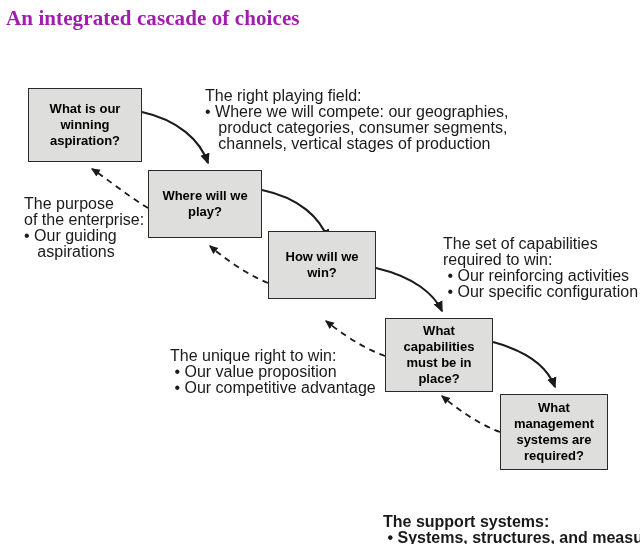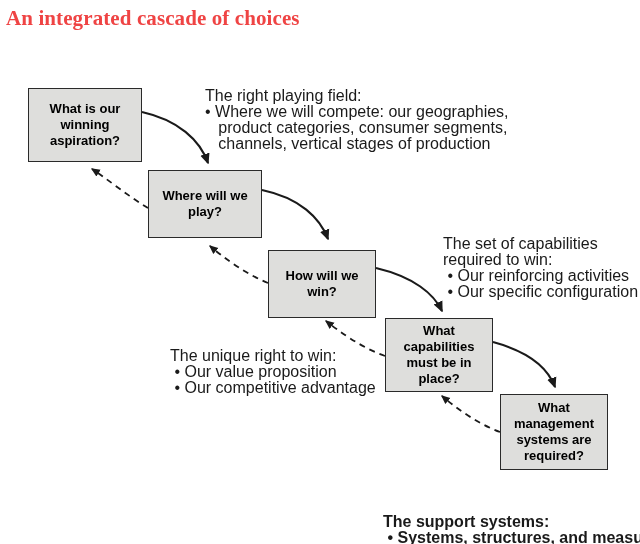--- a/index.html
+++ b/index.html
@@ -16,21 +16,21 @@
     font-family: "Liberation Sans", sans-serif;
   }
   #title {
     position: absolute;
     left: 6px;
     top: 6px;
     font-family: "Liberation Serif", serif;
     font-weight: bold;
     font-size: 21px;
     letter-spacing: 0.1px;
-    color: #ef4444;
+    color: #a21caf;
     white-space: nowrap;
   }
   .node {
     position: absolute;
     box-sizing: border-box;
     background: #dededc;
     border: 1.6px solid #2a2a2a;
     display: flex;
     align-items: center;
     justify-content: center;
@@ -98,21 +98,21 @@
     <span style="white-space: pre-line;">Where will we
 play?</span>
   </div>
 
   <div class="node" style="left:28px; top:88px; width:114px; height:74px;">
     <span style="white-space: pre-line;">What is our
 winning
 aspiration?</span>
   </div>
 
-  <div class="node" style="left:268px; top:250px; width:108px; height:68px;">
+  <div class="node" style="left:268px; top:231px; width:108px; height:68px;">
     <span style="white-space: pre-line;">How will we
 win?</span>
   </div>
 
   <div class="node" style="left:385px; top:318px; width:108px; height:74px;">
     <span style="white-space: pre-line;">What
 capabilities
 must be in
 place?</span>
   </div>
@@ -122,20 +122,24 @@
 management
 systems are
 required?</span>
   </div>
 
   <div class="note" style="left:205px; top:88px;">The right playing field:
 • Where we will compete: our geographies,
    product categories, consumer segments,
    channels, vertical stages of production</div>
 
+  <div class="note" style="left:24px; top:196px;">The purpose
+of the enterprise:
+• Our guiding
+   aspirations</div>
 
   <div class="note" style="left:443px; top:236px;">The set of capabilities
 required to win:
  • Our reinforcing activities
  • Our specific configuration</div>
 
   <div class="note" style="left:170px; top:348px;">The unique right to win:
  • Our value proposition
  • Our competitive advantage</div>
 

